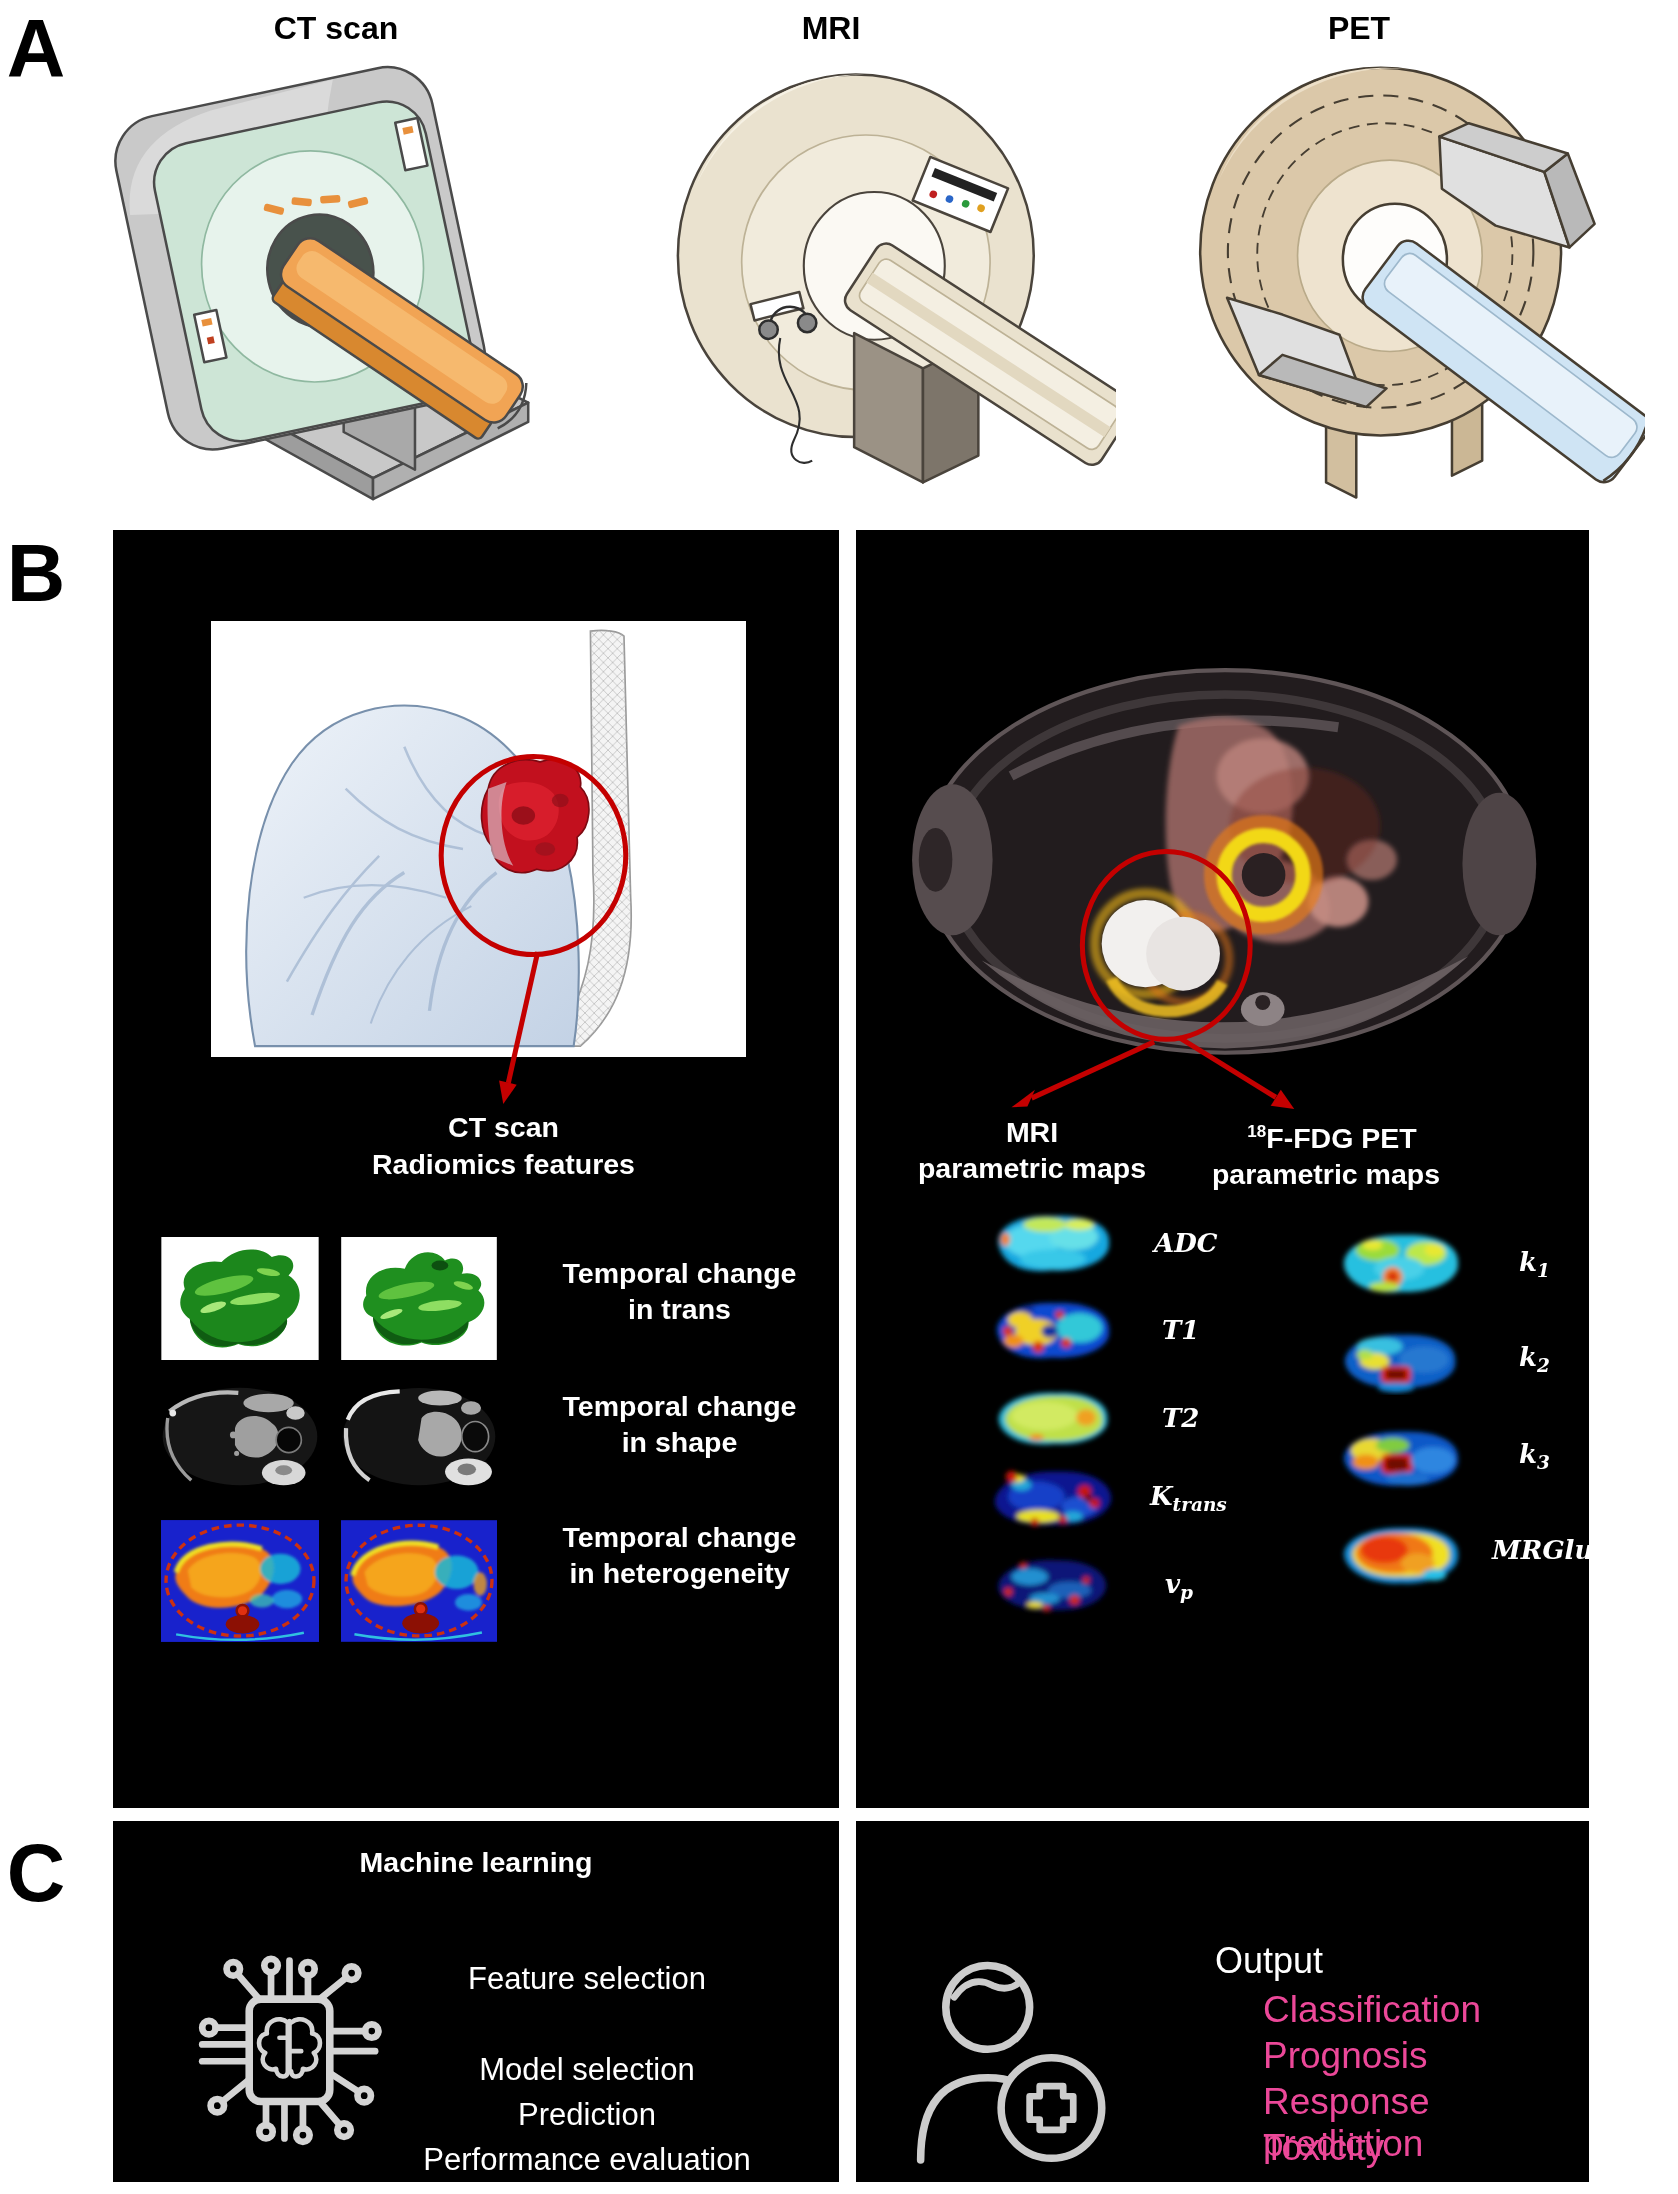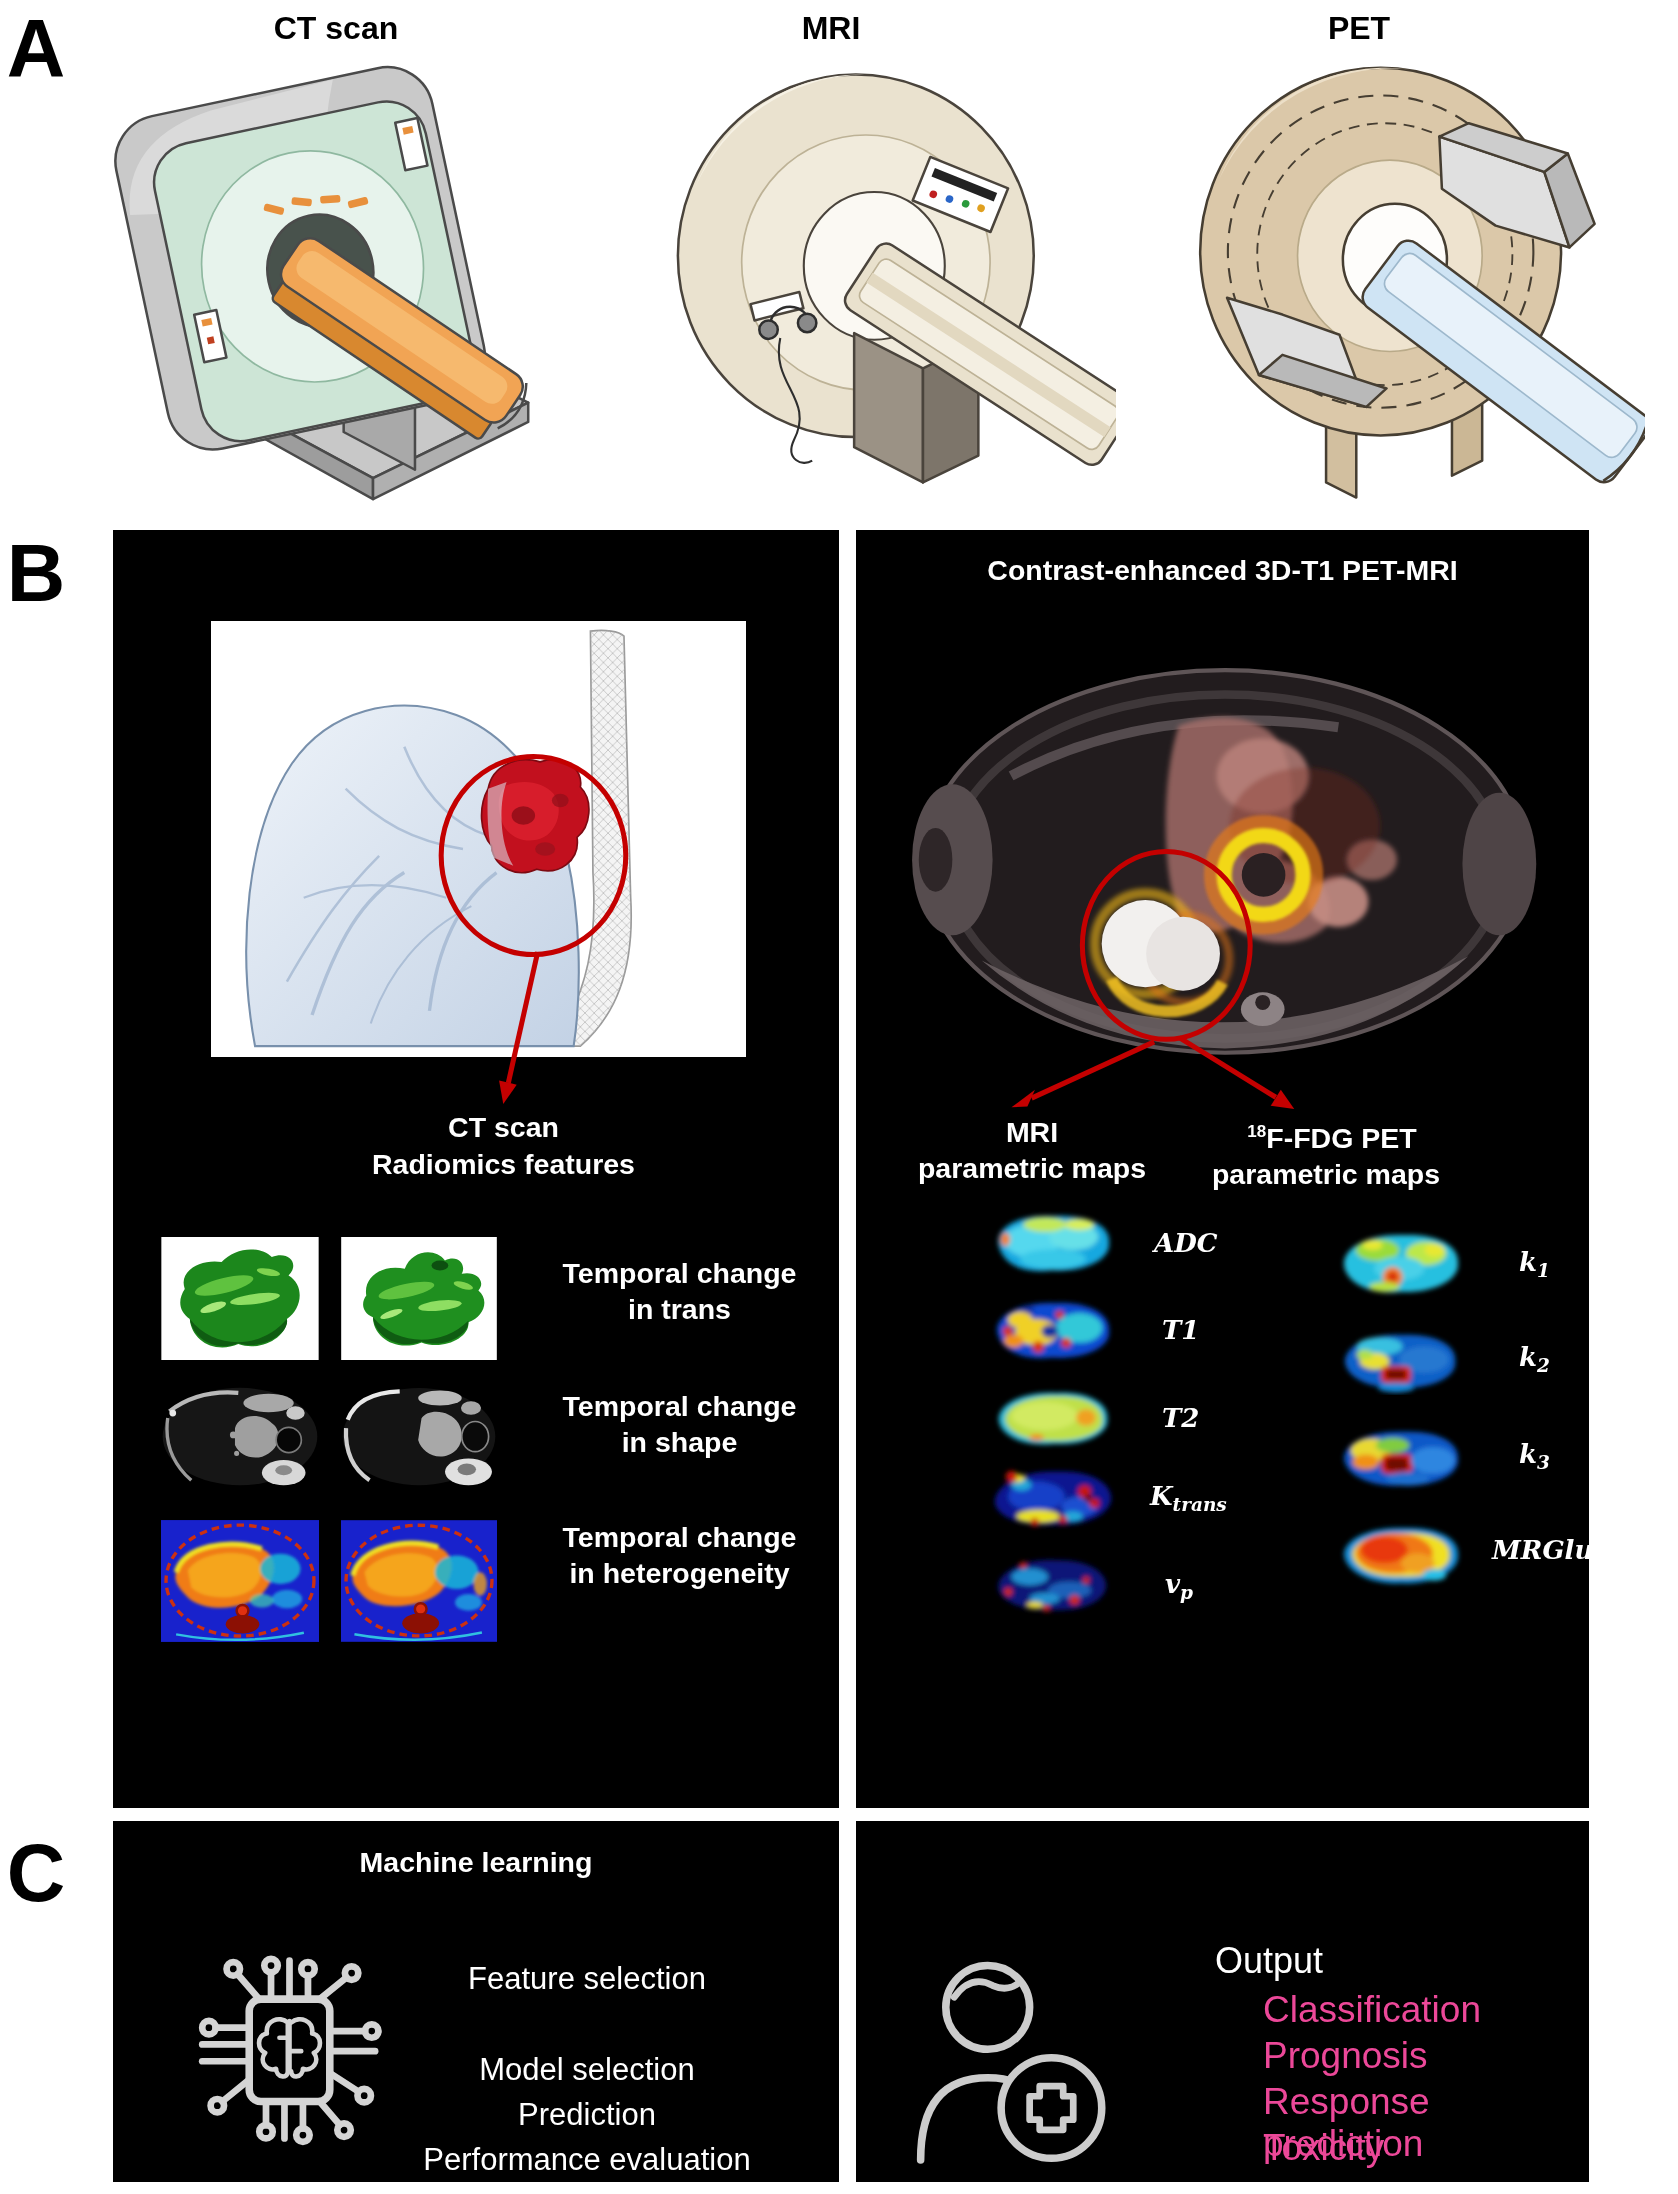--- a/index.html
+++ b/index.html
@@ -286,21 +286,20 @@
   </div>
 
   <svg class="abs" style="left:0;top:0" width="726" height="1278" viewBox="0 0 865 1523">
     <ellipse cx="501" cy="388" rx="110" ry="118" fill="none" stroke="#c40000" stroke-width="6"></ellipse>
     <line x1="506" y1="503" x2="471" y2="659" stroke="#c40000" stroke-width="6"></line>
     <polygon points="465,684 460,656 481,661" fill="#c40000"></polygon>
   </svg>
 </div>
 
 <div class="panel" style="left:856px;top:530px;width:733px;height:1278px">
-  <div class="ptitle" style="top:23.5px">Contrast-enhanced 3D-T1 PET-MRI</div>
 
   <div class="imgbox" style="left:46px;top:120px;width:646px;height:428px">
     <svg width="646" height="428" viewBox="0 0 770 510">
       <rect width="770" height="510" fill="#000"></rect>
       <ellipse cx="385" cy="252" rx="358" ry="228" fill="#221c1e"></ellipse>
       <ellipse cx="385" cy="252" rx="358" ry="228" fill="none" stroke="#5f5557" stroke-width="5"></ellipse>
       <ellipse cx="385" cy="258" rx="330" ry="205" fill="none" stroke="#463e40" stroke-width="10" opacity=".8"></ellipse>
       <ellipse cx="60" cy="250" rx="48" ry="90" fill="#564c4e"></ellipse>
       <ellipse cx="40" cy="250" rx="20" ry="38" fill="#2e2628"></ellipse>
       <ellipse cx="712" cy="255" rx="44" ry="85" fill="#4e4446"></ellipse>

